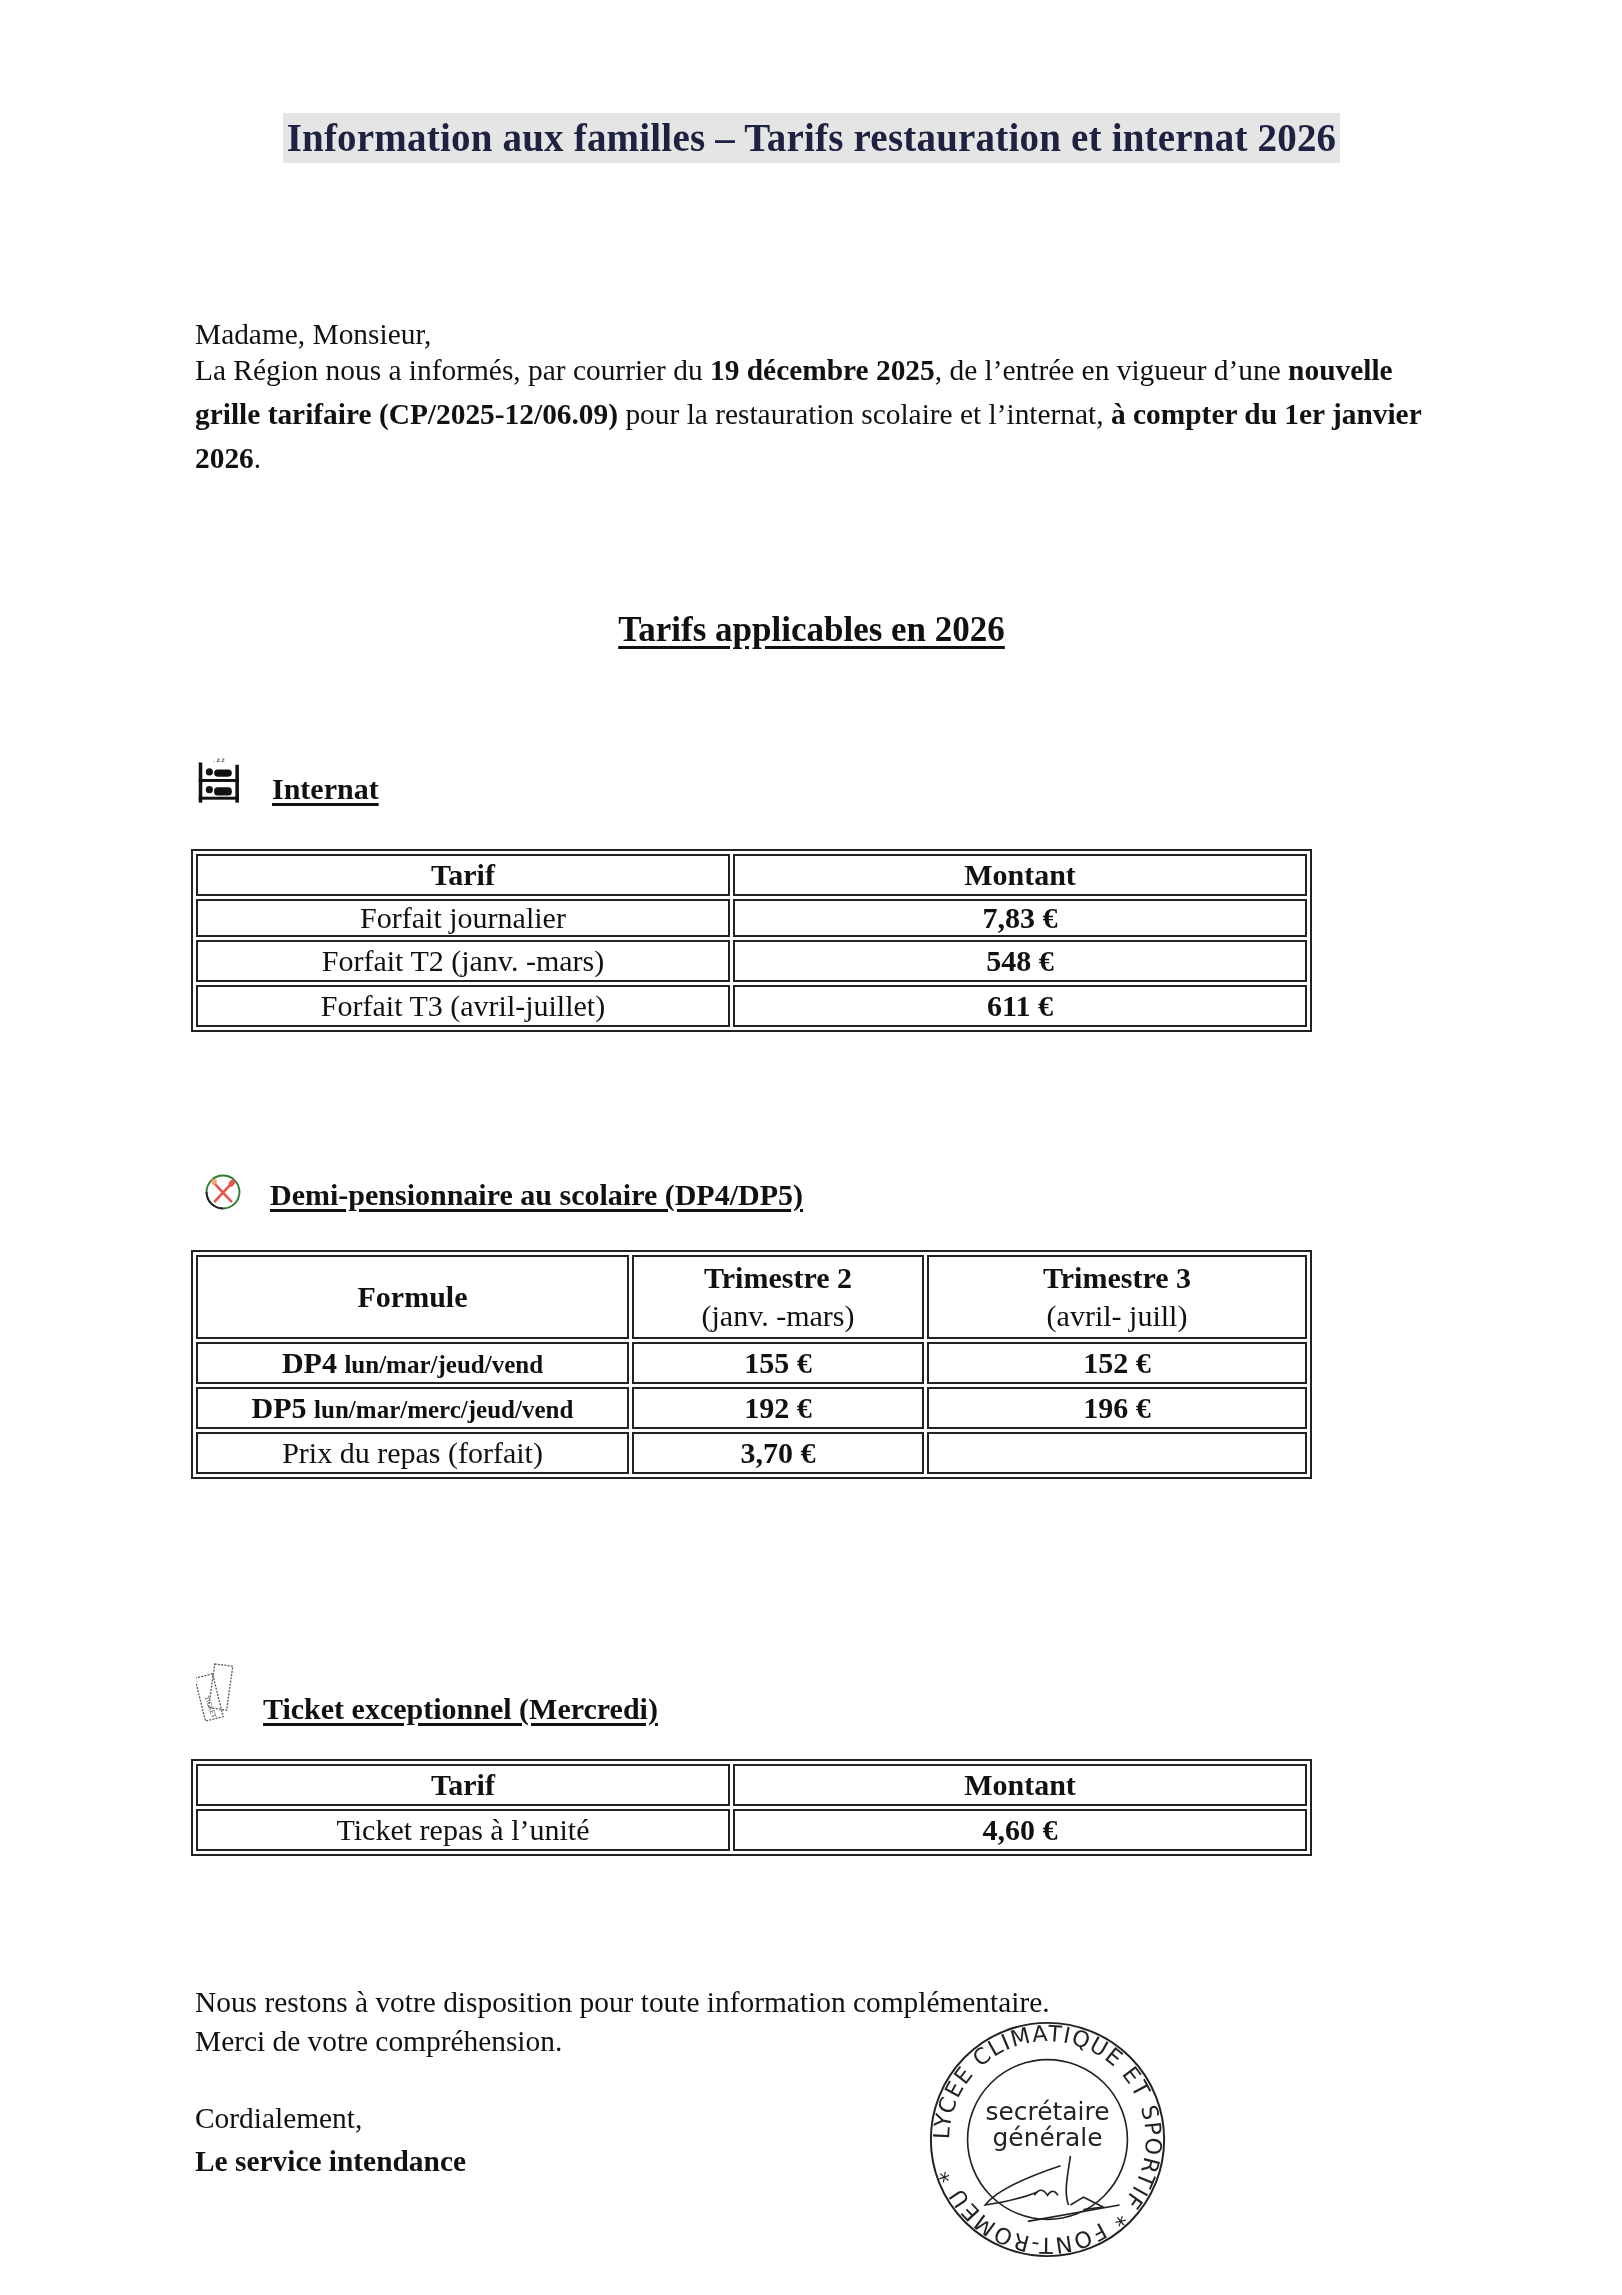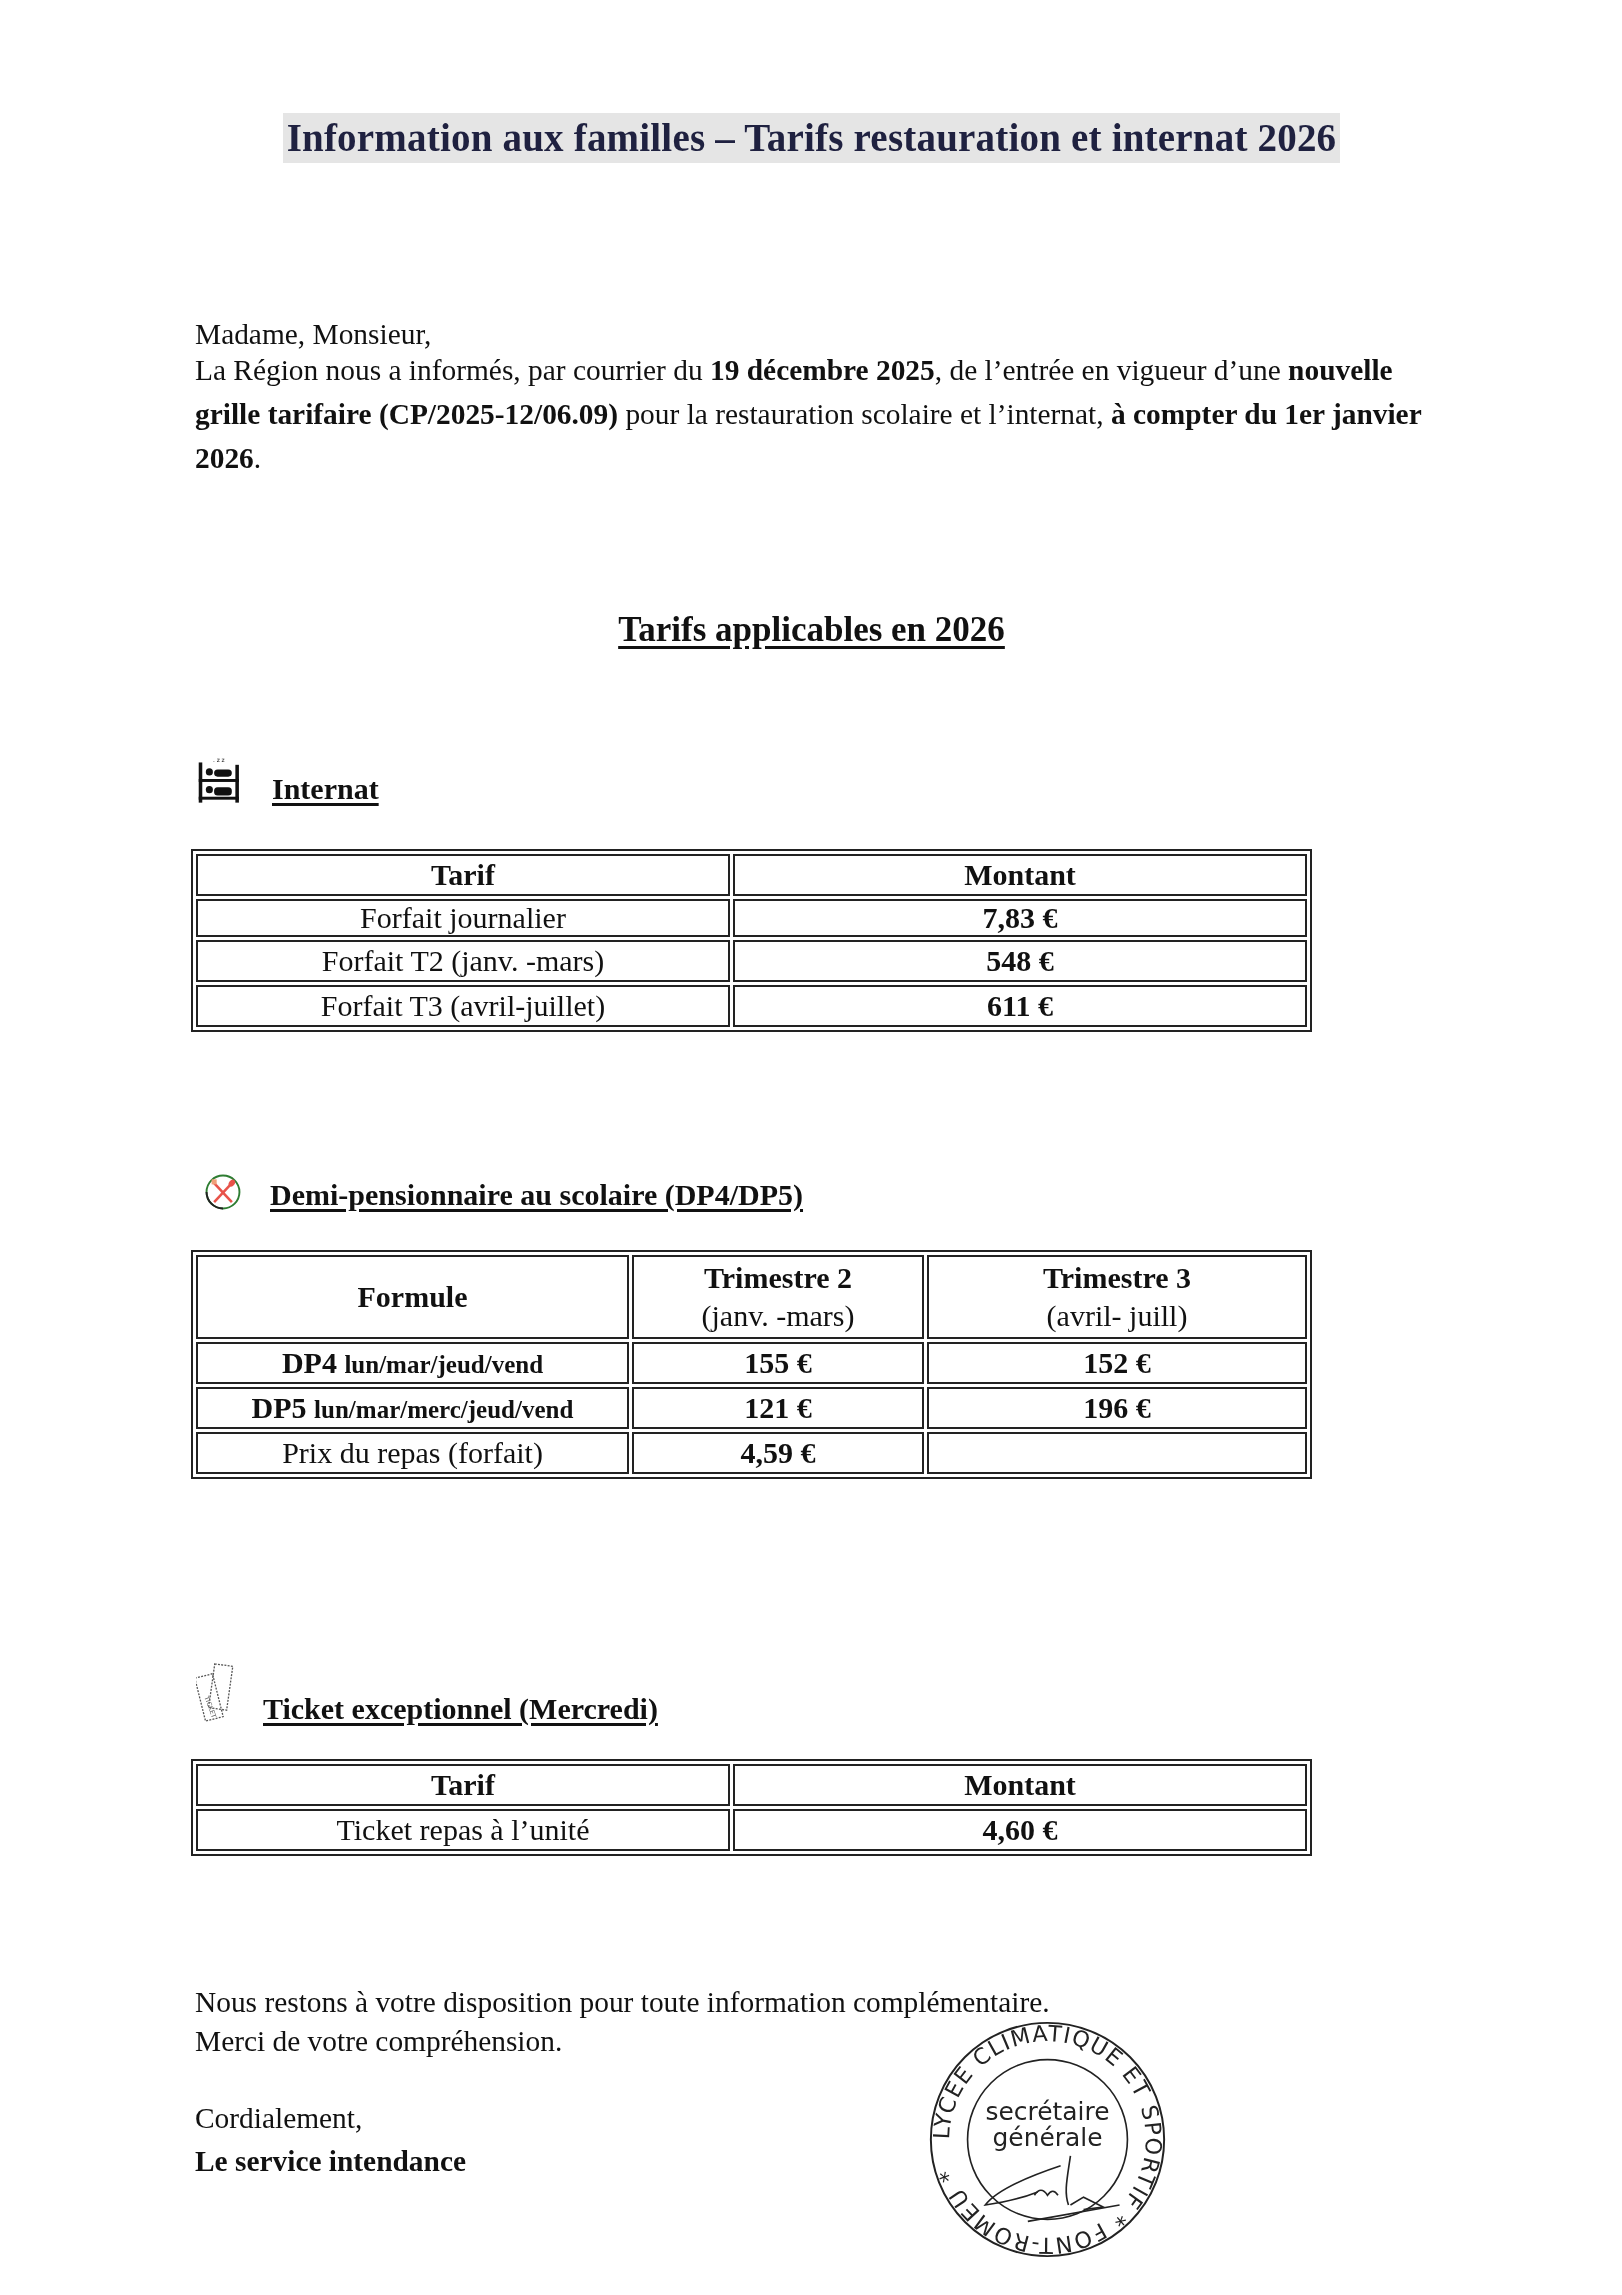--- a/index.html
+++ b/index.html
@@ -121,26 +121,26 @@
       <span class="small-days">lun/mar/jeud/vend</span>
     </td>
     <td class="val">155 €</td>
     <td class="val">152 €</td>
   </tr>
   <tr style="height:42px;">
     <td style="font-weight:bold;">
       <span>DP5</span>
       <span class="small-days">lun/mar/merc/jeud/vend</span>
     </td>
-    <td class="val">121 €</td>
+    <td class="val">192 €</td>
     <td class="val">196 €</td>
   </tr>
   <tr style="height:42px;">
     <td>Prix du repas (forfait)</td>
-    <td class="val">4,59 €</td>
+    <td class="val">3,70 €</td>
     <td class="val"></td>
   </tr>
 </tbody>
   </table>
 
 <div class="abs section-head" style="left:196px; top:1662px;">
   <span>
     <svg width="39" height="63" viewBox="0 0 30 48">
       <g fill="none" stroke="#555" stroke-width="1" stroke-dasharray="1.5 1">
         <rect x="12" y="2" width="14" height="34" transform="rotate(8 19 19)"></rect>

